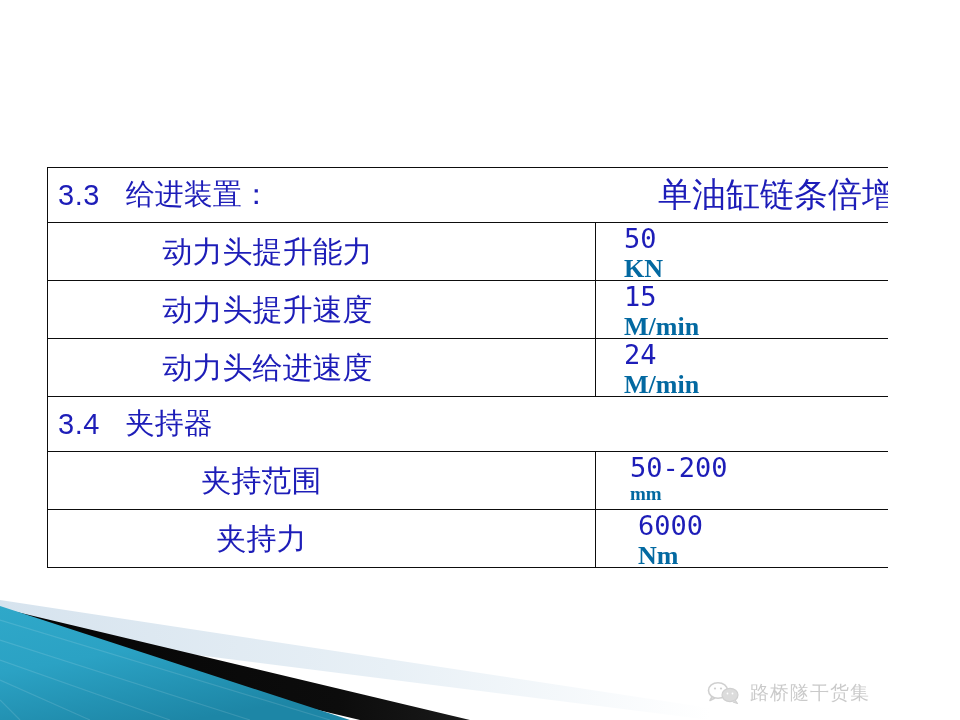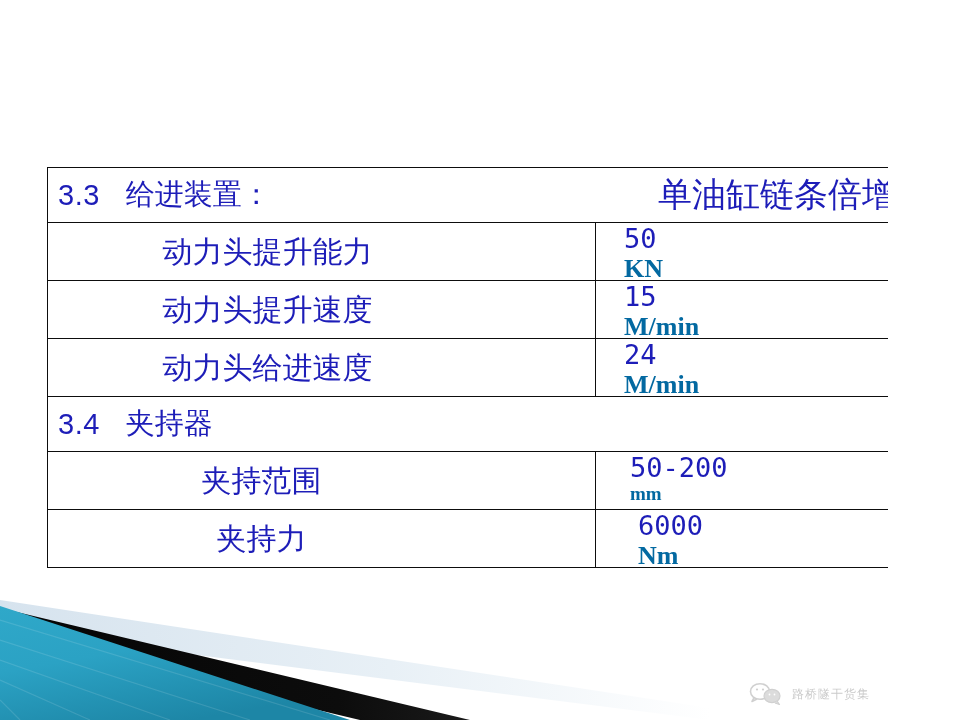--- a/index.html
+++ b/index.html
@@ -131,21 +131,21 @@
     position: absolute;
     right: 18px;
     bottom: 14px;
     display: flex;
     align-items: center;
     gap: 9px;
     opacity: 0.52;
     pointer-events: none;
   }
   #watermark .wm-text {
-    font-size: 12px;
+    font-size: 19px;
     color: #9a9a9a;
     letter-spacing: 1px;
     font-family: "DejaVu Sans", "Liberation Sans", sans-serif;
   }
 </style>
 </head>
 <body>
 
 <div id="slide">
 

